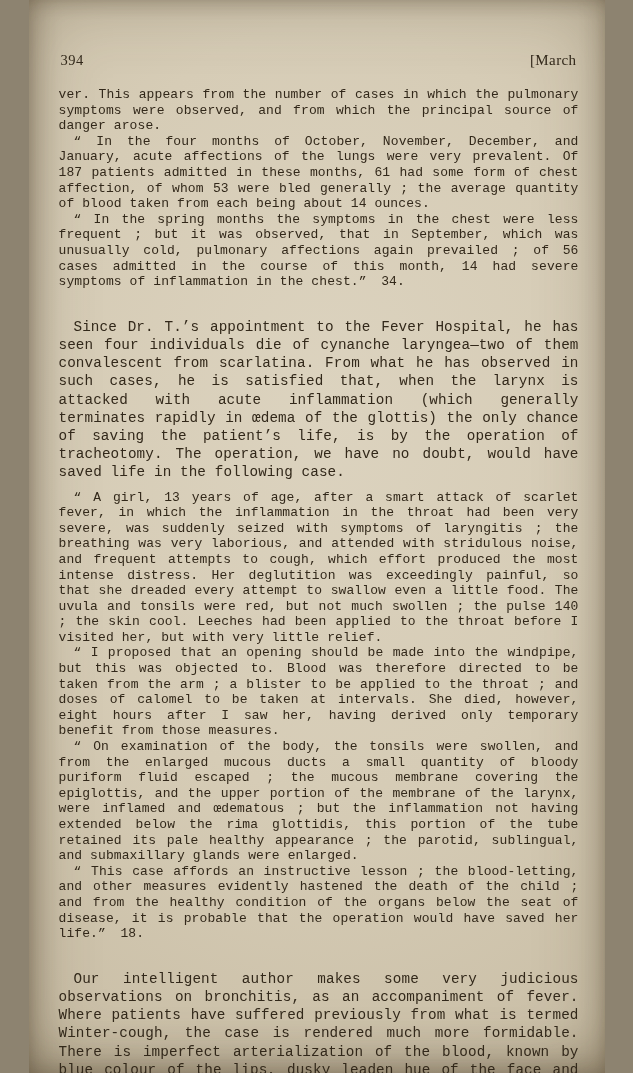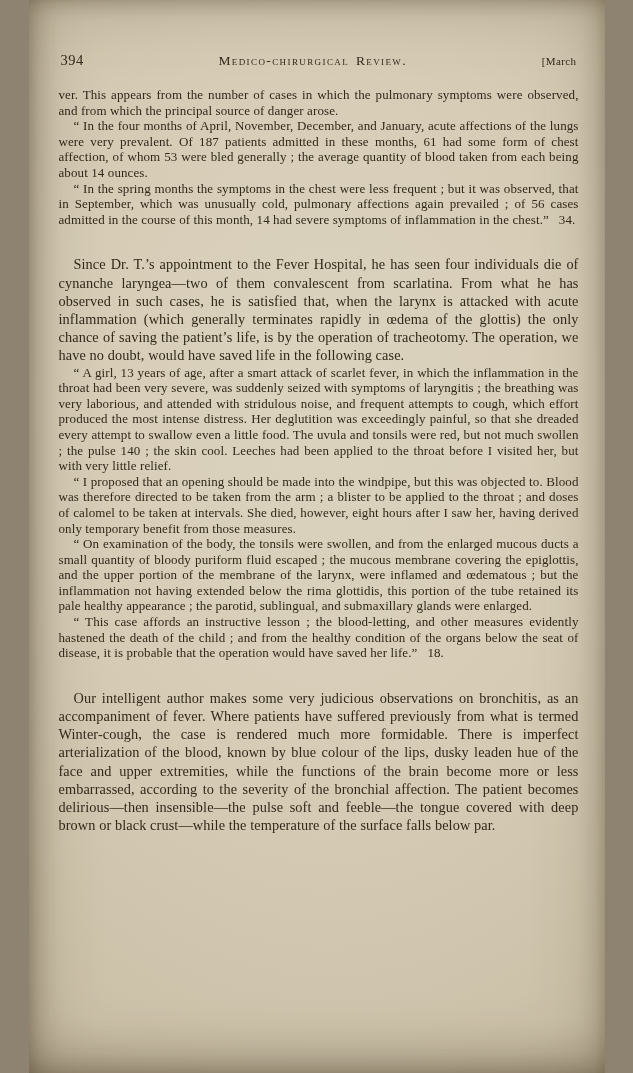--- a/index.html
+++ b/index.html
@@ -42,56 +42,56 @@
     font-size: 14.5px;
     letter-spacing: .5px;
   }
   .journal-title {
     font-variant: small-caps;
     font-size: 13.5px;
     letter-spacing: 1.4px;
     word-spacing: 2px;
   }
   .issue-date {
-    font-size: 11px;
+    font-size: 15px;
     letter-spacing: .4px;
   }
   .page-body {
     text-align: justify;
     text-rendering: optimizeLegibility;
   }
   .para {
     margin: 0;
     letter-spacing: .1px;
+    font-family: Liberation Mono, monospace;
   }
   .para.excerpt {
     font-size: 13px;
     line-height: 15.6px;
   }
   .para.editorial {
     font-size: 14.3px;
     line-height: 18.2px;
   }
   .para.indent { text-indent: 15px; }
   .para.gap { margin-top: 28px; }
-  .para.smallgap { margin-top: 0; }
+  .para.smallgap { margin-top: 8px; }
 </style>
 </head>
 <body>
 
 <div class="page">
   <div class="page-inner">
     <header class="running-head">
       <span class="page-num">394</span>
-      <span class="journal-title">Medico-chirurgical Review.</span>
       <span class="issue-date">[March</span>
     </header>
     <main class="page-body" id="body-container">
         <p class="para excerpt">ver.  This appears from the number of cases in which the pulmonary symptoms were observed, and from which the principal source of danger arose.</p>
-        <p class="para excerpt indent">“ In the four months of April, November, December, and January, acute affections of the lungs were very prevalent.  Of 187 patients admitted in these months, 61 had some form of chest affection, of whom 53 were bled generally ; the average quantity of blood taken from each being about 14 ounces.</p>
+        <p class="para excerpt indent">“ In the four months of October, November, December, and January, acute affections of the lungs were very prevalent.  Of 187 patients admitted in these months, 61 had some form of chest affection, of whom 53 were bled generally ; the average quantity of blood taken from each being about 14 ounces.</p>
         <p class="para excerpt indent">“ In the spring months the symptoms in the chest were less frequent ; but it was observed, that in September, which was unusually cold, pulmonary affections again prevailed ; of 56 cases admitted in the course of this month, 14 had severe symptoms of inflammation in the chest.”  34.</p>
         <p class="para editorial indent gap">Since Dr. T.’s appointment to the Fever Hospital, he has seen four individuals die of cynanche laryngea—two of them convalescent from scarlatina. From what he has observed in such cases, he is satisfied that, when the larynx is attacked with acute inflammation (which generally terminates rapidly in œdema of the glottis) the only chance of saving the patient’s life, is by the operation of tracheotomy.  The operation, we have no doubt, would have saved life in the following case.</p>
         <p class="para excerpt indent smallgap">“ A girl, 13 years of age, after a smart attack of scarlet fever, in which the inflammation in the throat had been very severe, was suddenly seized with symptoms of laryngitis ; the breathing was very laborious, and attended with stridulous noise, and frequent attempts to cough, which effort produced the most intense distress.  Her deglutition was exceedingly painful, so that she dreaded every attempt to swallow even a little food.  The uvula and tonsils were red, but not much swollen ; the pulse 140 ; the skin cool.  Leeches had been applied to the throat before I visited her, but with very little relief.</p>
         <p class="para excerpt indent">“ I proposed that an opening should be made into the windpipe, but this was objected to.  Blood was therefore directed to be taken from the arm ; a blister to be applied to the throat ; and doses of calomel to be taken at intervals.  She died, however, eight hours after I saw her, having derived only temporary benefit from those measures.</p>
         <p class="para excerpt indent">“ On examination of the body, the tonsils were swollen, and from the enlarged mucous ducts a small quantity of bloody puriform fluid escaped ; the mucous membrane covering the epiglottis, and the upper portion of the membrane of the larynx, were inflamed and œdematous ; but the inflammation not having extended below the rima glottidis, this portion of the tube retained its pale healthy appearance ; the parotid, sublingual, and submaxillary glands were enlarged.</p>
         <p class="para excerpt indent">“ This case affords an instructive lesson ; the blood-letting, and other measures evidently hastened the death of the child ; and from the healthy condition of the organs below the seat of disease, it is probable that the operation would have saved her life.”  18.</p>
         <p class="para editorial indent gap">Our intelligent author makes some very judicious observations on bronchitis, as an accompaniment of fever.  Where patients have suffered previously from what is termed Winter-cough, the case is rendered much more formidable.  There is imperfect arterialization of the blood, known by blue colour of the lips, dusky leaden hue of the face and upper extremities, while the functions of the brain become more or less embarrassed, according to the severity of the bronchial affection.  The patient becomes delirious—then insensible—the pulse soft and feeble—the tongue covered with deep brown or black crust—while the temperature of the surface falls below par.</p>
       </main>
   </div>
 </div>

